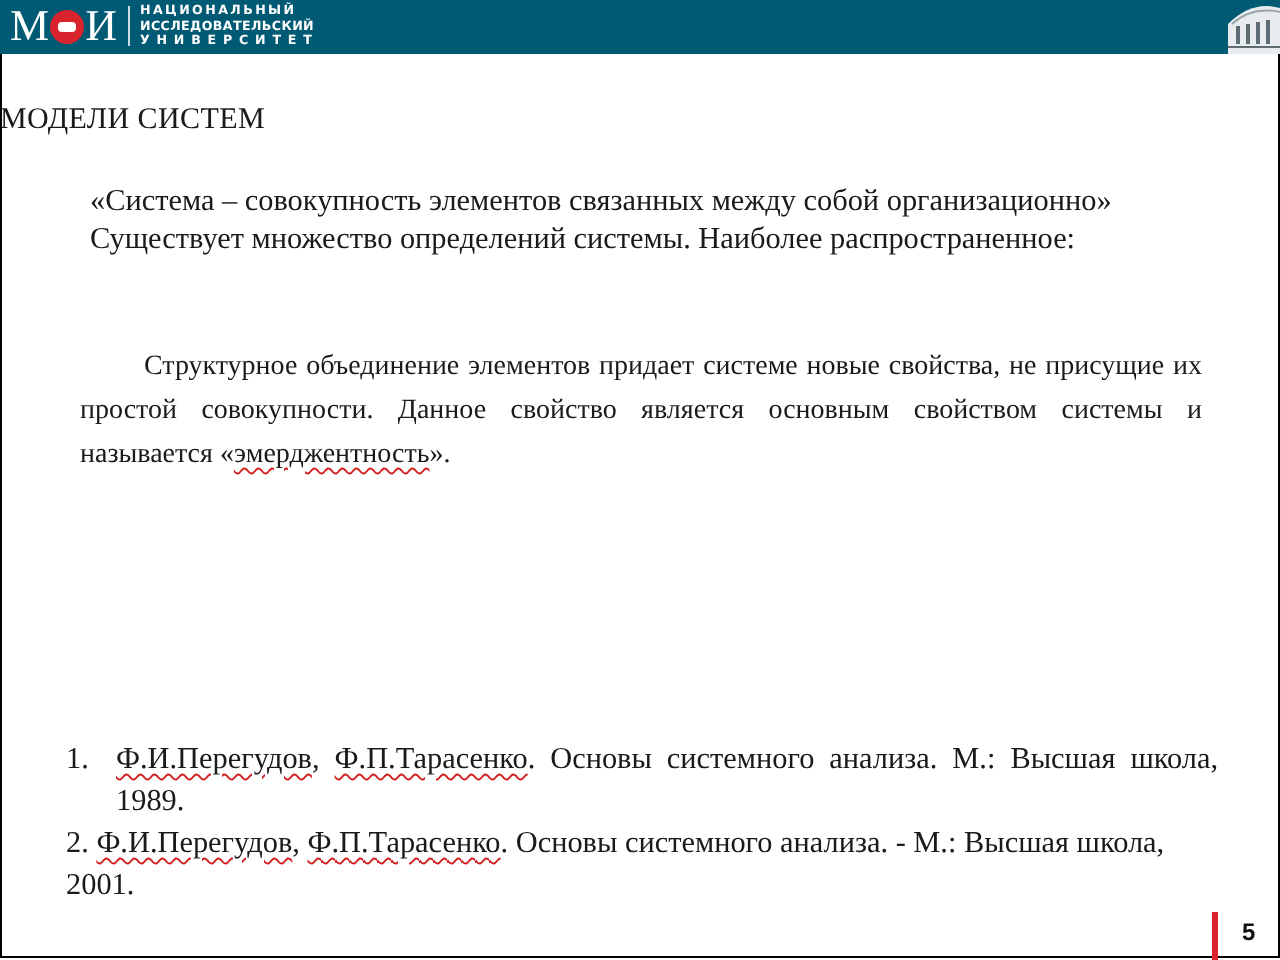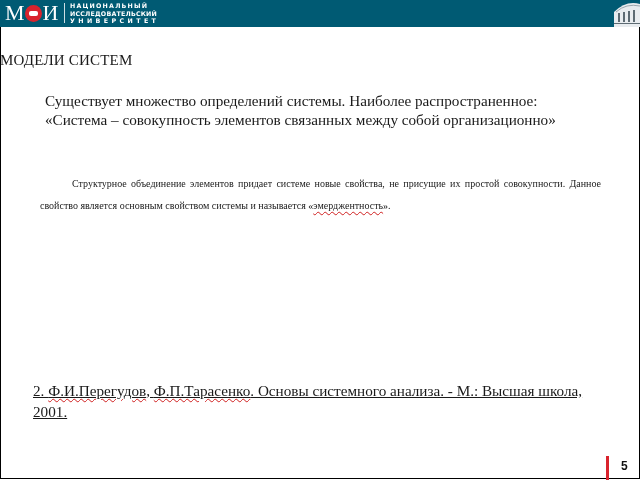--- a/index.html
+++ b/index.html
@@ -9,25 +9,25 @@
   .logo-mark { position:absolute; left:5px; top:2px; height:22px; display:flex; align-items:center; }
   .logo-letter { color:#ffffff; font-family:"Liberation Serif", serif; font-size:22px; line-height:22px; letter-spacing:-1px; }
   .logo-circle { width:17px; height:17px; border-radius:50%; background:#d9232d; margin:0 1px; position:relative; }
   .logo-circle::after { content:""; position:absolute; left:4px; top:6px; width:9px; height:5px; background:#ffffff; border-radius:2px; }
   .logo-sep { position:absolute; left:64px; top:3px; width:1px; height:20px; background:#ffffff; opacity:0.8; }
   .logo-text { position:absolute; left:70px; top:2px; color:#ffffff; font-family:"DejaVu Sans", sans-serif; font-weight:bold; font-size:6.3px; line-height:7.6px; letter-spacing:0.2px; }
   .logo-text .spaced { letter-spacing:3.4px; }
   .building { position:absolute; right:0; top:0; width:28px; height:27px; }
   .title { position:absolute; left:0; width:614px; top:52px; text-align:left; font-size:15px; letter-spacing:0.2px; }
   .intro { position:absolute; left:45px; top:91px; width:580px; font-size:15.2px; line-height:19px; }
-  .para { position:absolute; left:40px; top:173px; width:561px; font-size:10px; line-height:22px; text-align:justify; text-indent:32px; }
+  .para { position:absolute; left:40px; top:173px; width:561px; font-size:14px; line-height:22px; text-align:justify; text-indent:32px; }
   .refs { position:absolute; left:33px; top:369px; width:576px; font-size:15.2px; line-height:21px; }
   .ref1 { text-align:justify; padding-left:25px; text-indent:-25px; }
   .ref1 .num { display:inline-block; width:25px; text-indent:0; }
-  .ref2 { margin-top:11px;text-decoration:underline; }
+  .ref2 { margin-top:0; }
   .spell { text-decoration: underline wavy #d02020; text-decoration-thickness:1px; text-underline-offset:2px; }
   .page-bar { position:absolute; left:606px; top:456px; width:3px; height:24px; background:#d9232d; }
   .page-num { position:absolute; left:621px; top:459px; font-family:"Liberation Sans", sans-serif; font-weight:bold; font-size:12px; color:#111; }
 </style>
 </head>
 <body>
 
 <div class="slide"></div>
 
 <div class="header">
@@ -49,24 +49,25 @@
     <rect x="11" y="12" width="2" height="10" fill="#5d6b73"></rect>
     <rect x="16" y="11" width="2" height="11" fill="#5d6b73"></rect>
     <rect x="21" y="10" width="2" height="12" fill="#5d6b73"></rect>
     <rect x="2" y="23" width="26" height="1" fill="#5d6b73"></rect>
   </svg>
 </div>
 
 <div class="title">МОДЕЛИ СИСТЕМ</div>
 
 <div class="intro">
+  <div>«Система – совокупность элементов связанных между собой организационно»</div>
   <div>Существует множество определений системы. Наиболее распространенное:</div>
-  <div>«Система – совокупность элементов связанных между собой организационно»</div>
 </div>
 
 <div class="para"><span>Структурное объединение элементов придает системе новые свойства, не присущие их простой совокупности. Данное свойство является основным свойством системы и называется «</span><span class="spell">эмерджентность</span><span>».</span></div>
 
 <div class="refs">
+  <div class="ref1"><span class="num">1.</span><span class="spell">Ф.И.Перегудов</span><span>, </span><span class="spell">Ф.П.Тарасенко</span><span>. Основы системного анализа. М.: Высшая школа, 1989.</span></div>
   <div class="ref2"><span>2. </span><span class="spell">Ф.И.Перегудов</span><span>, </span><span class="spell">Ф.П.Тарасенко</span><span>. Основы системного анализа.  - М.: Высшая школа, 2001.</span></div>
 </div>
 
 <div class="page-bar"></div>
 <div class="page-num">5</div>
 
 </body></html>

